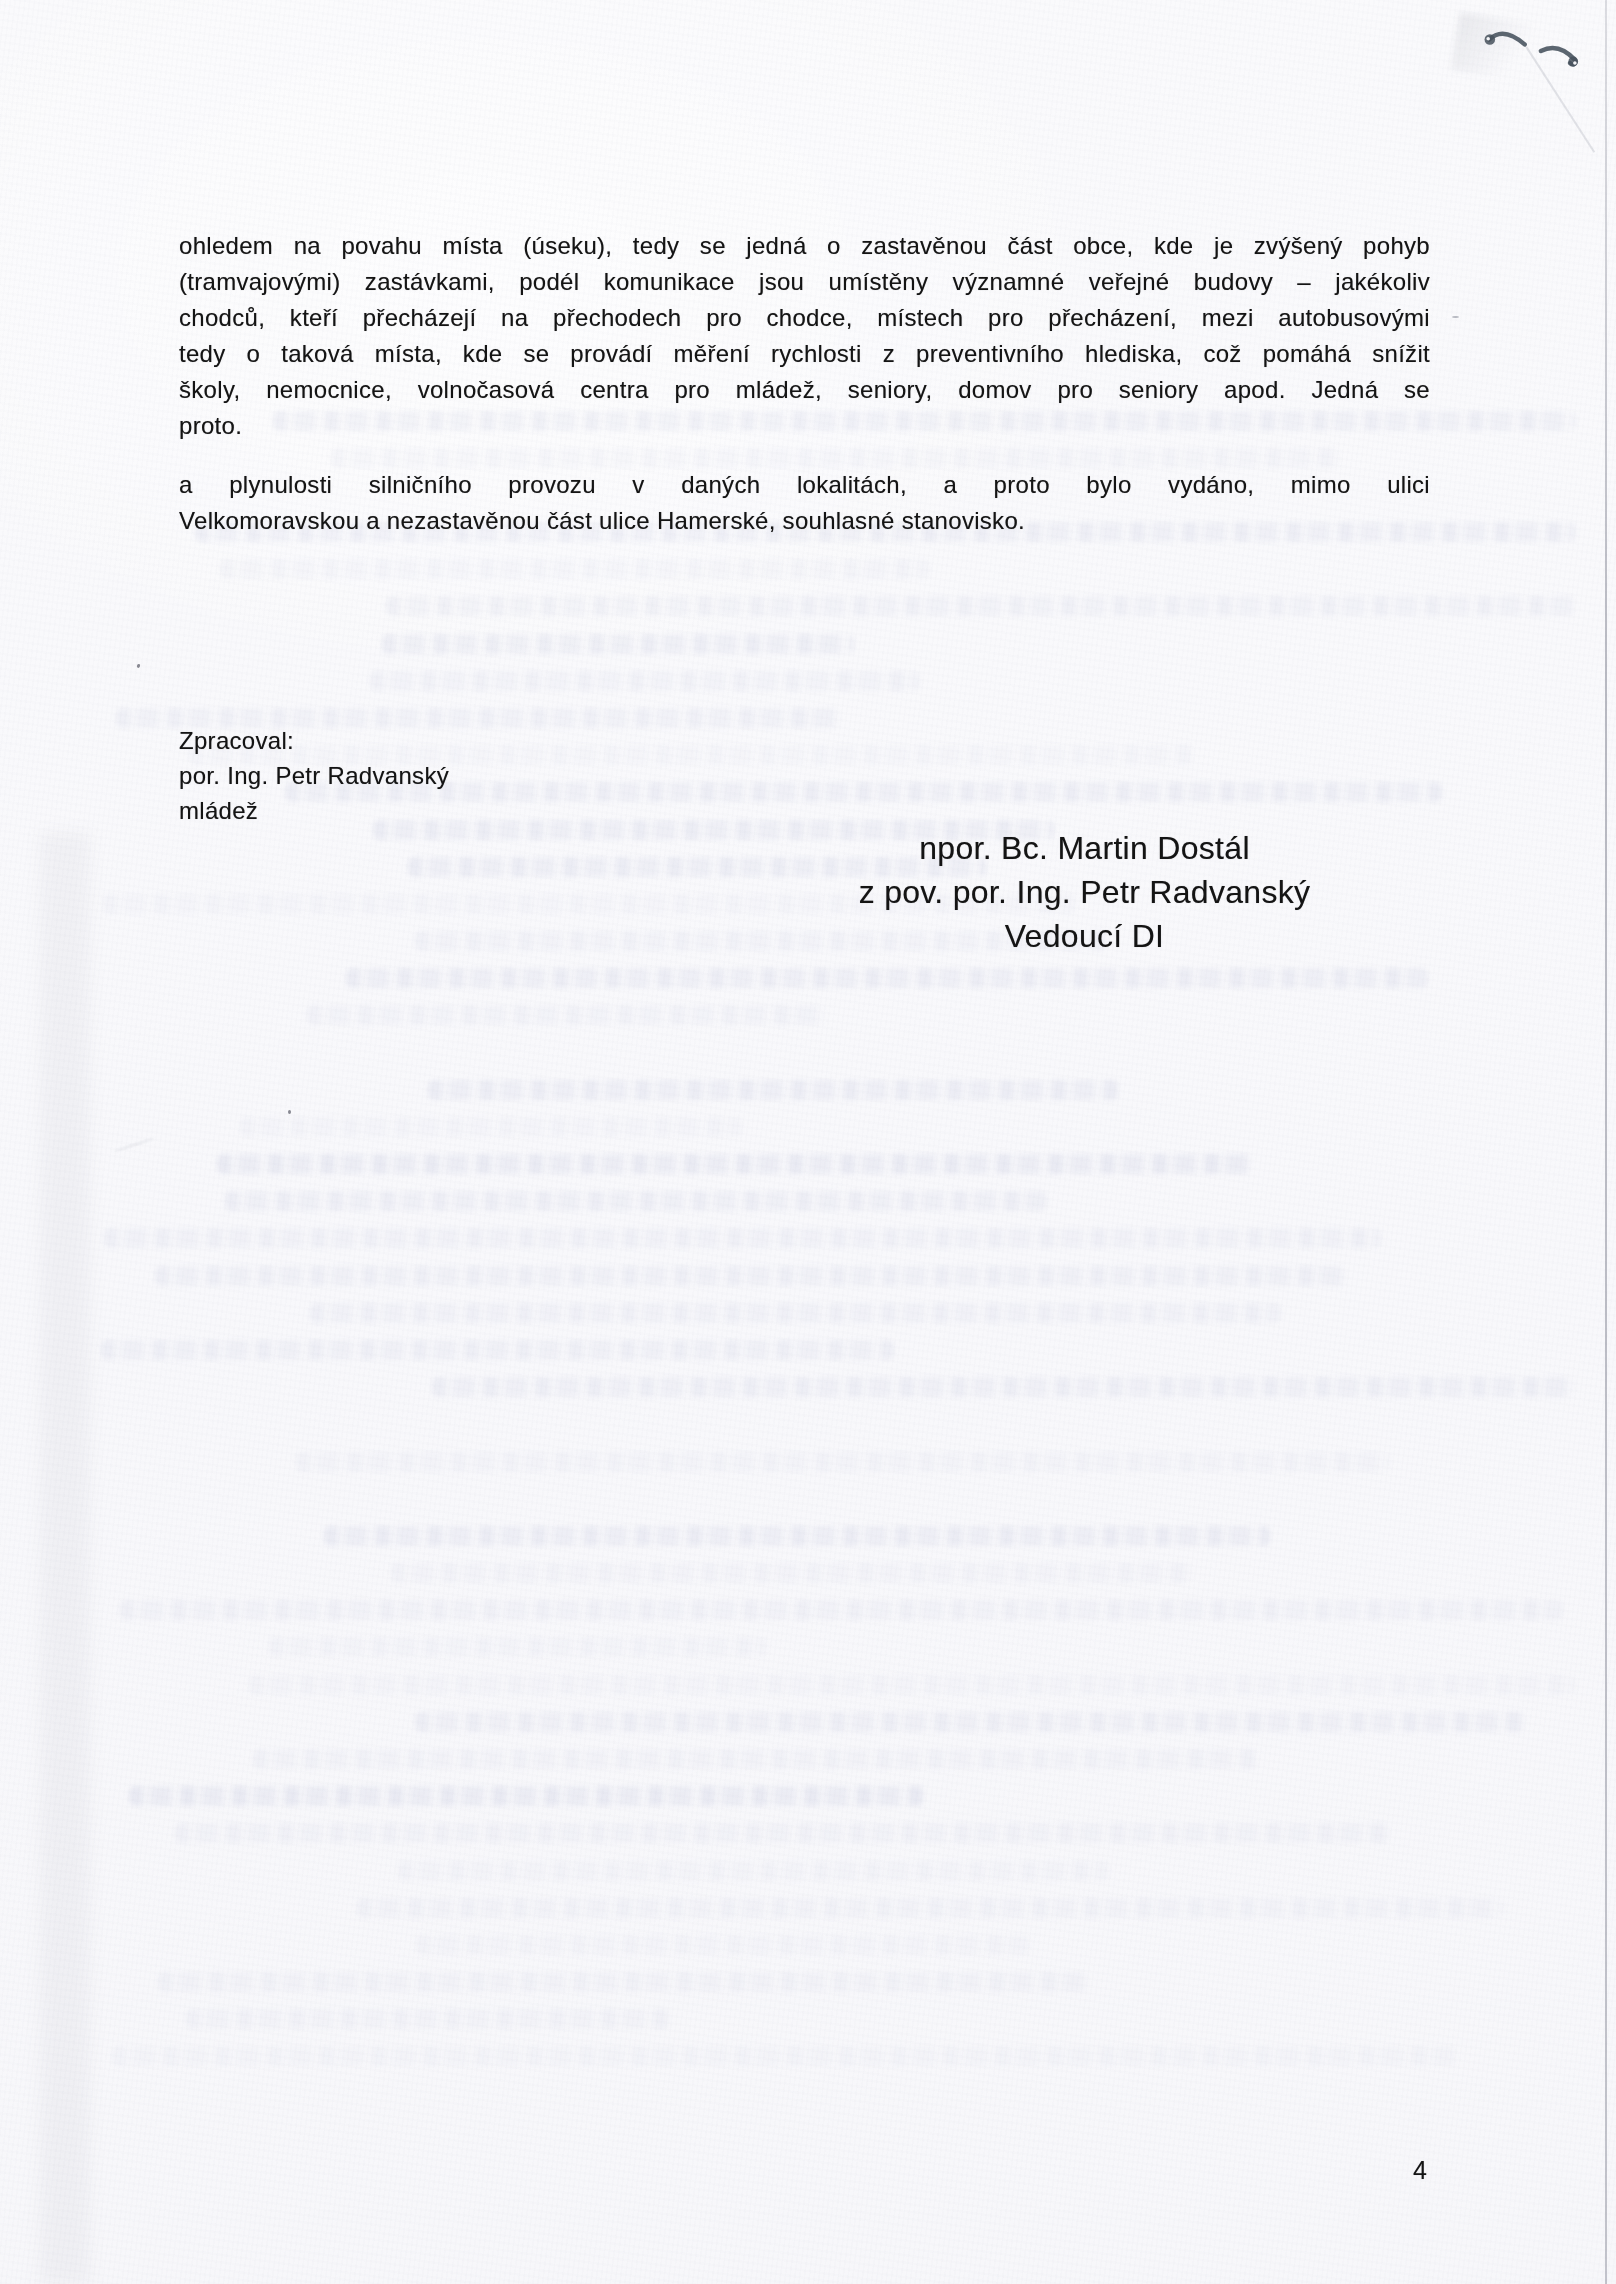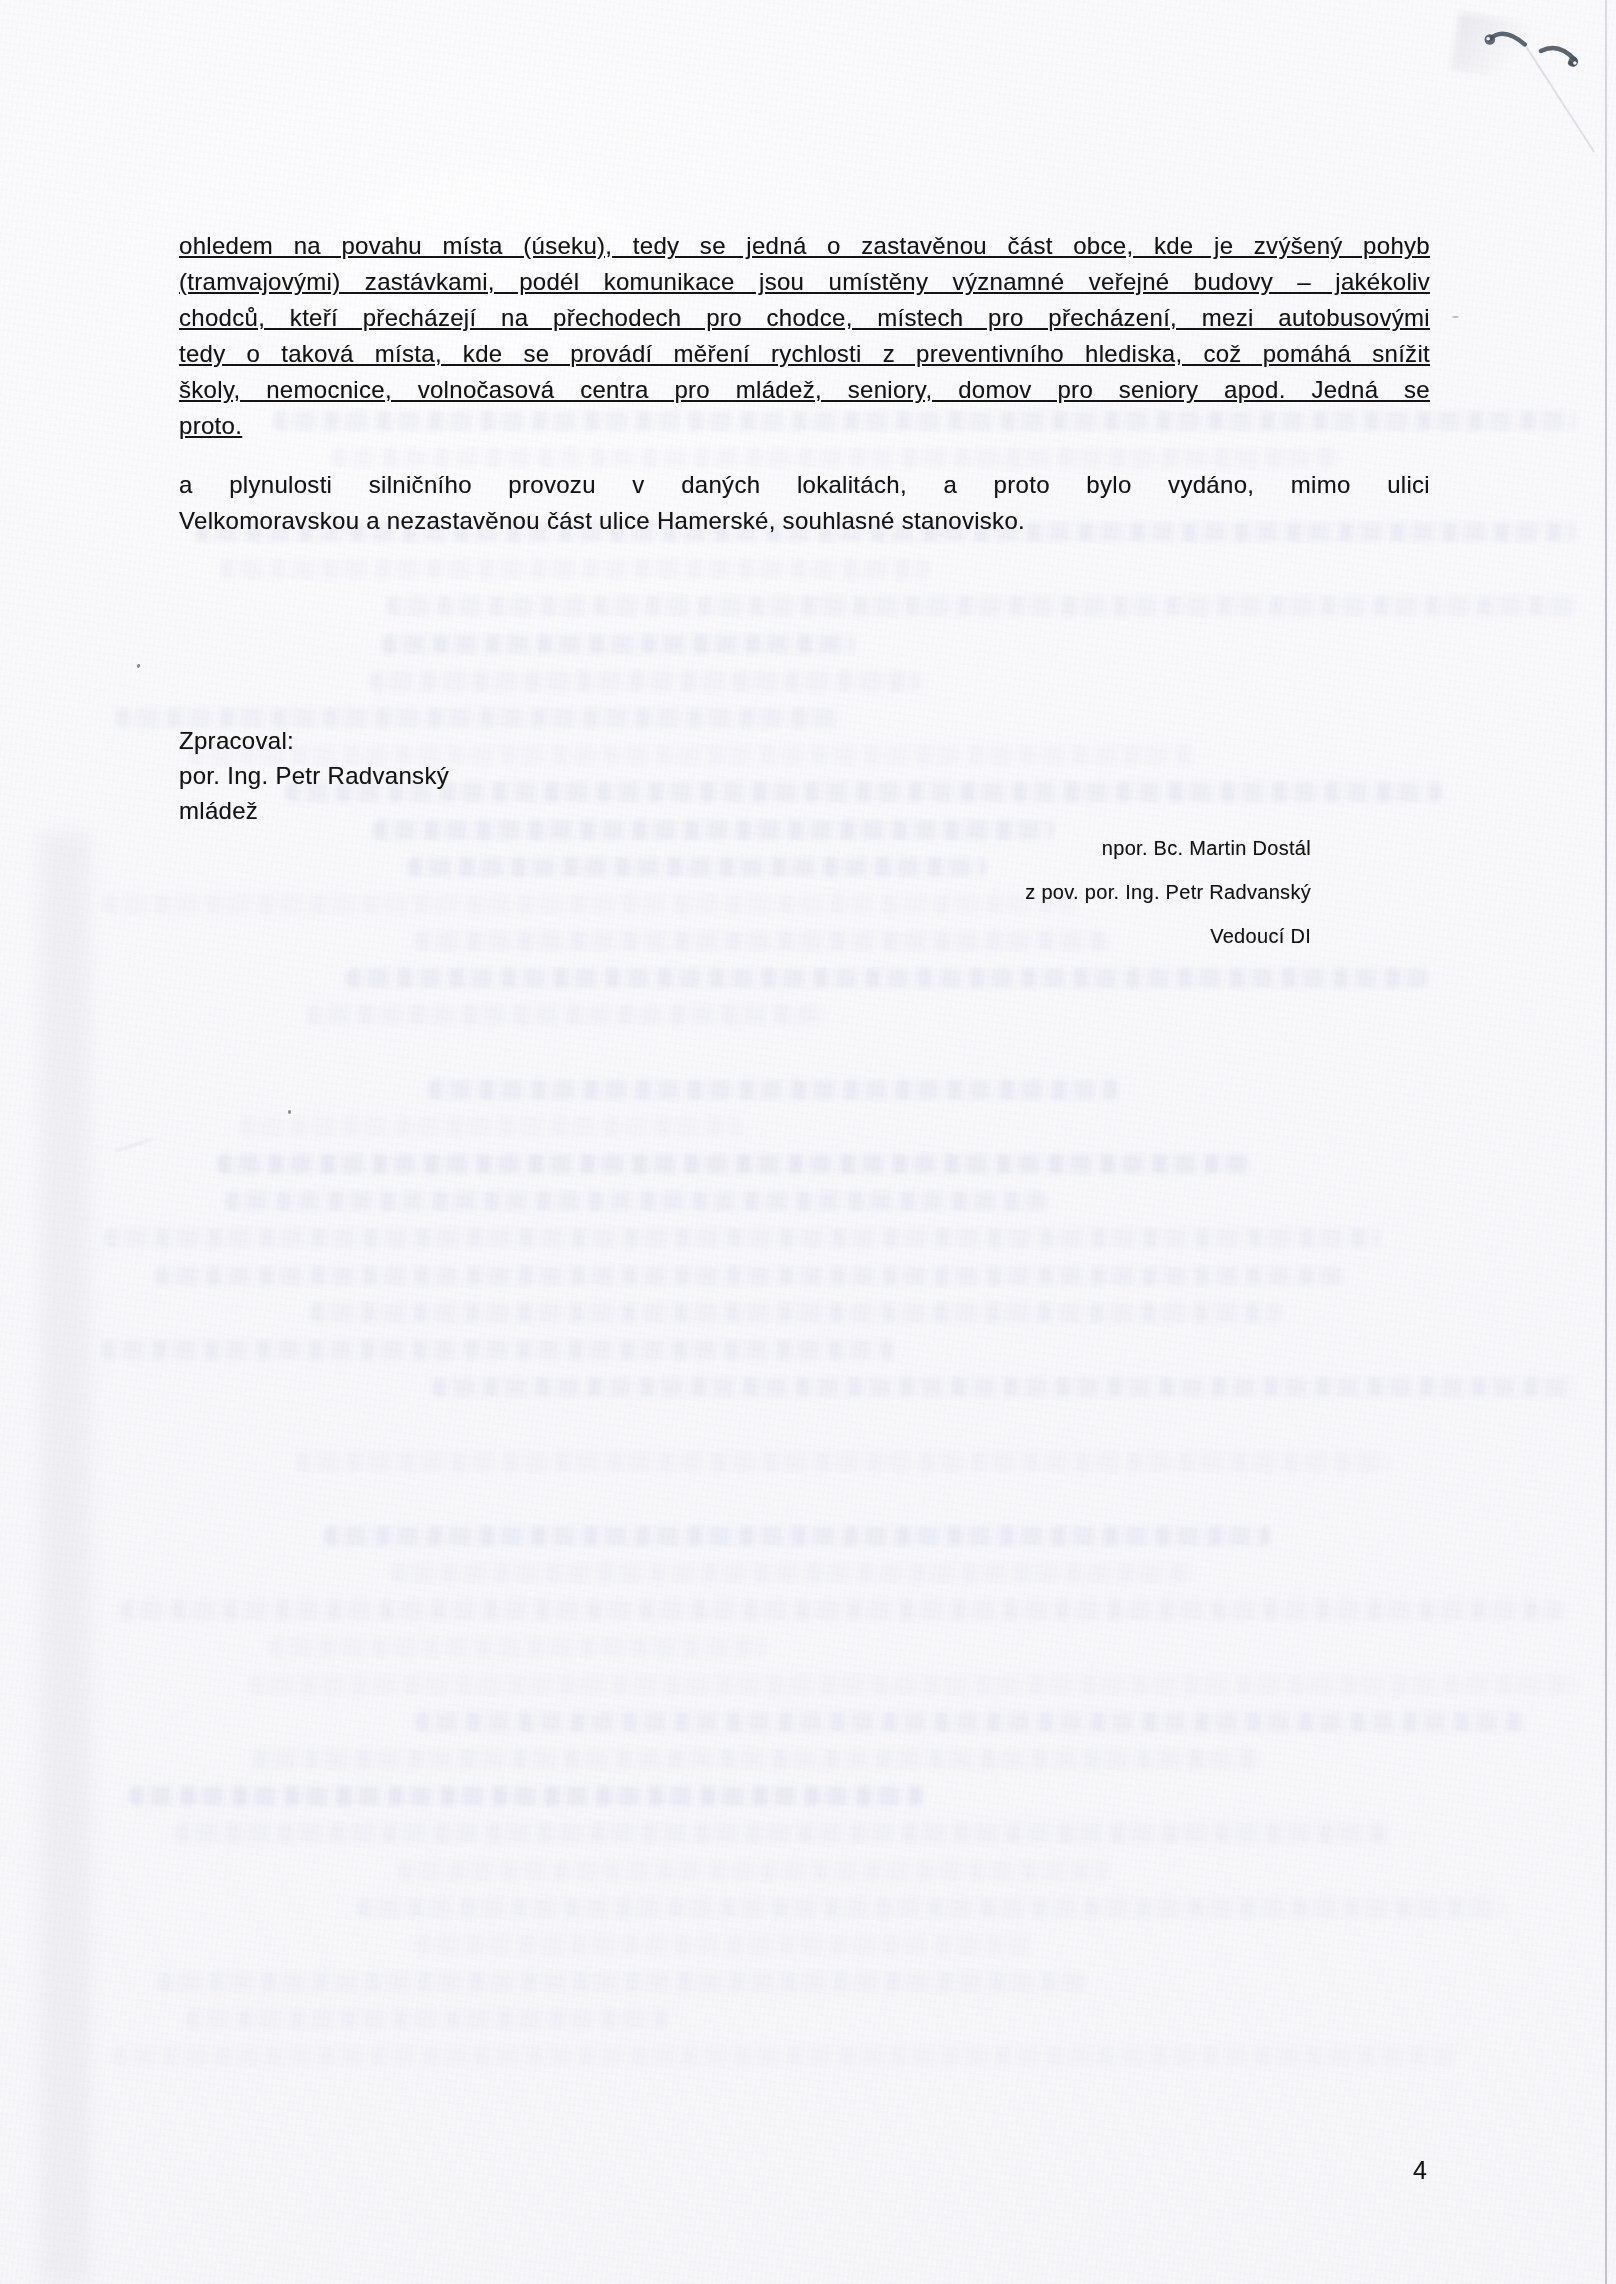--- a/index.html
+++ b/index.html
@@ -63,33 +63,33 @@
     background: rgba(80,85,105,0.10);
     transform: rotate(-18deg);
     filter: blur(0.8px);
   }
   
   .para {
     position: absolute; left: 179px; width: 1251px;
     font-size: 24px; line-height: 36px; letter-spacing: 0.3px;
     text-shadow: 0 0 0.8px rgba(15,15,18,0.38);
   }
-  .para-1 { top: 228px; text-decoration: underline; }
+  .para-1 { top: 228px; }
   .para-2 { top: 467px; }
   .line { text-align: justify; text-align-last: justify; }
   .line.last { text-align-last: left; }
   .prepared-block {
     position: absolute; left: 179px; top: 723px;
     font-size: 24px; line-height: 35px; letter-spacing: 0.3px;
     text-shadow: 0 0 0.8px rgba(15,15,18,0.38);
   }
   .signature-block {
     position: absolute; left: 858px; top: 826px; width: 453px;
-    text-align: right;
-    font-size: 20px; line-height: 44px; letter-spacing: 0.3px;
+    text-align: center;
+    font-size: 32px; line-height: 44px; letter-spacing: 0.3px;
     text-shadow: 0 0 0.8px rgba(15,15,18,0.38);
   }
   .page-number {
     position: absolute; left: 1413px; top: 2156px;
     font-size: 25px; letter-spacing: 0.3px;
     text-shadow: 0 0 0.8px rgba(15,15,18,0.35);
   }
 </style>
 </head>
 <body>

